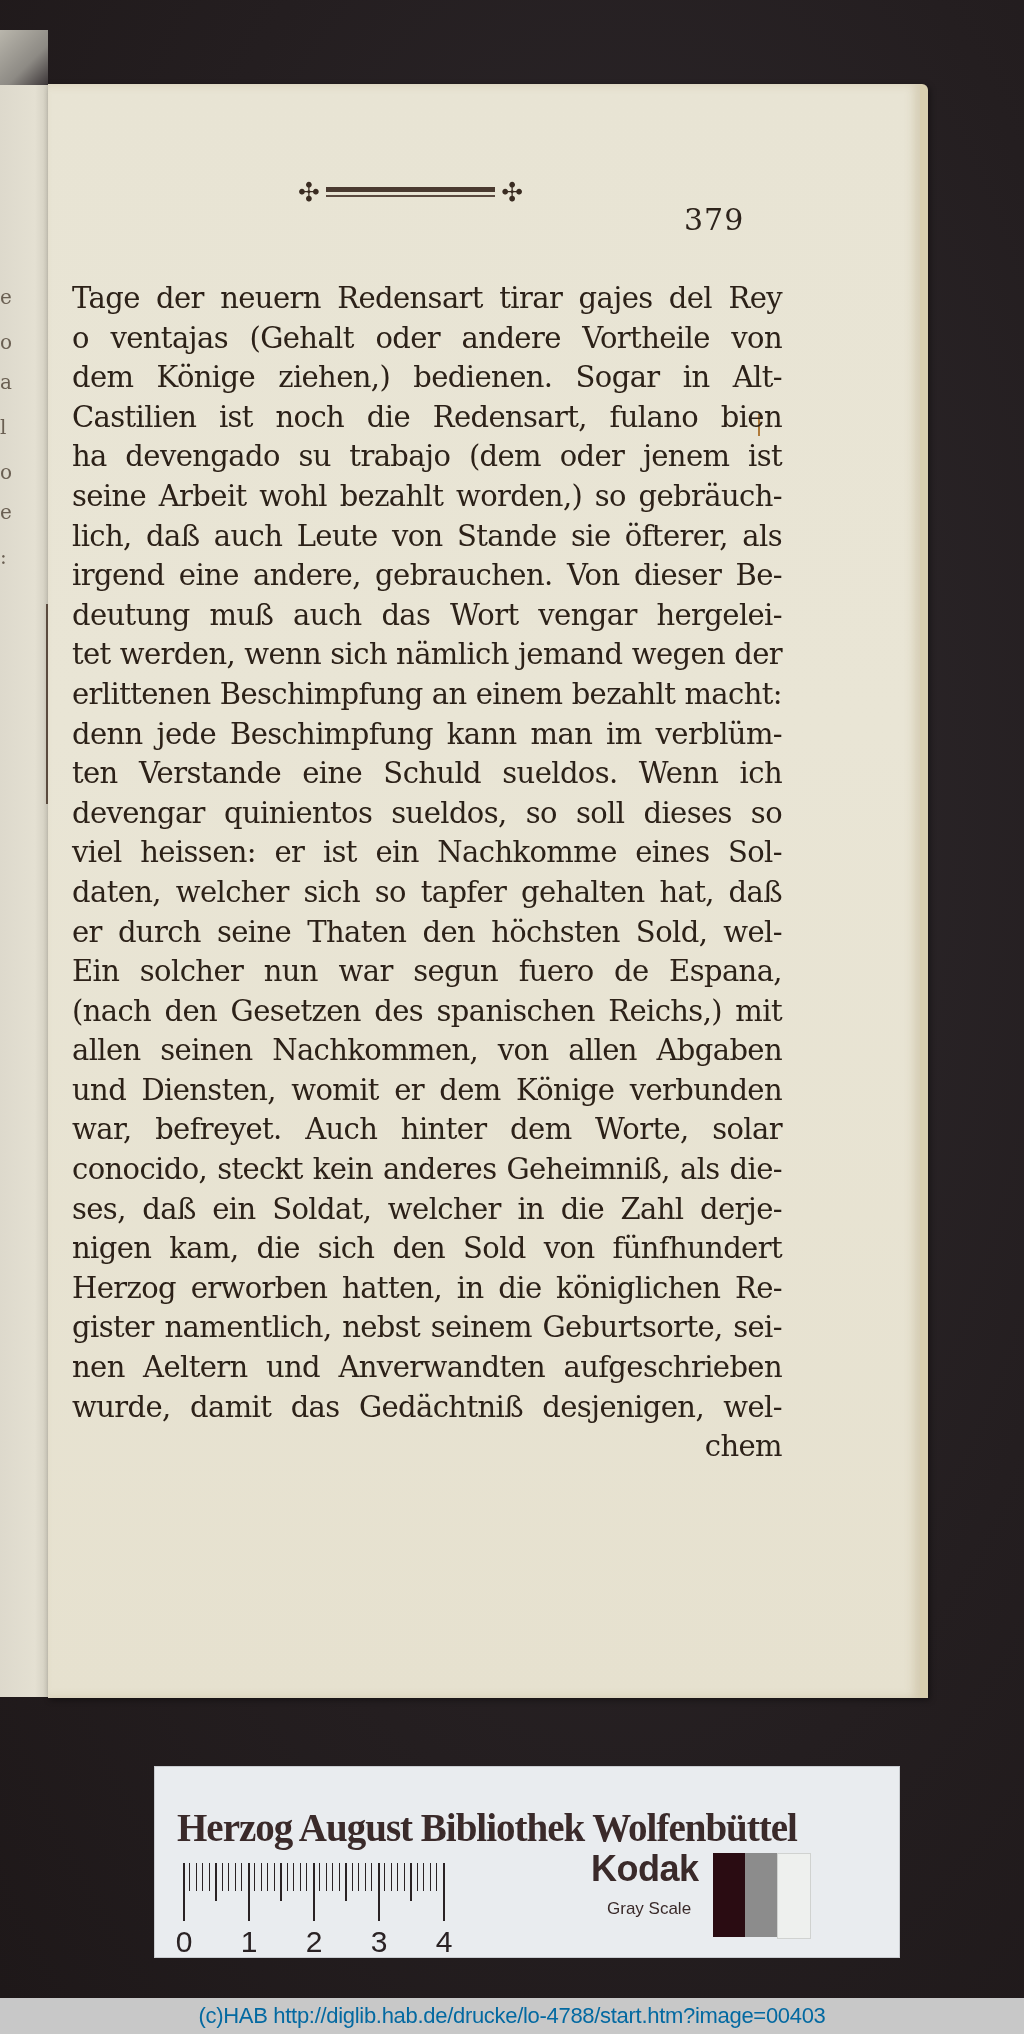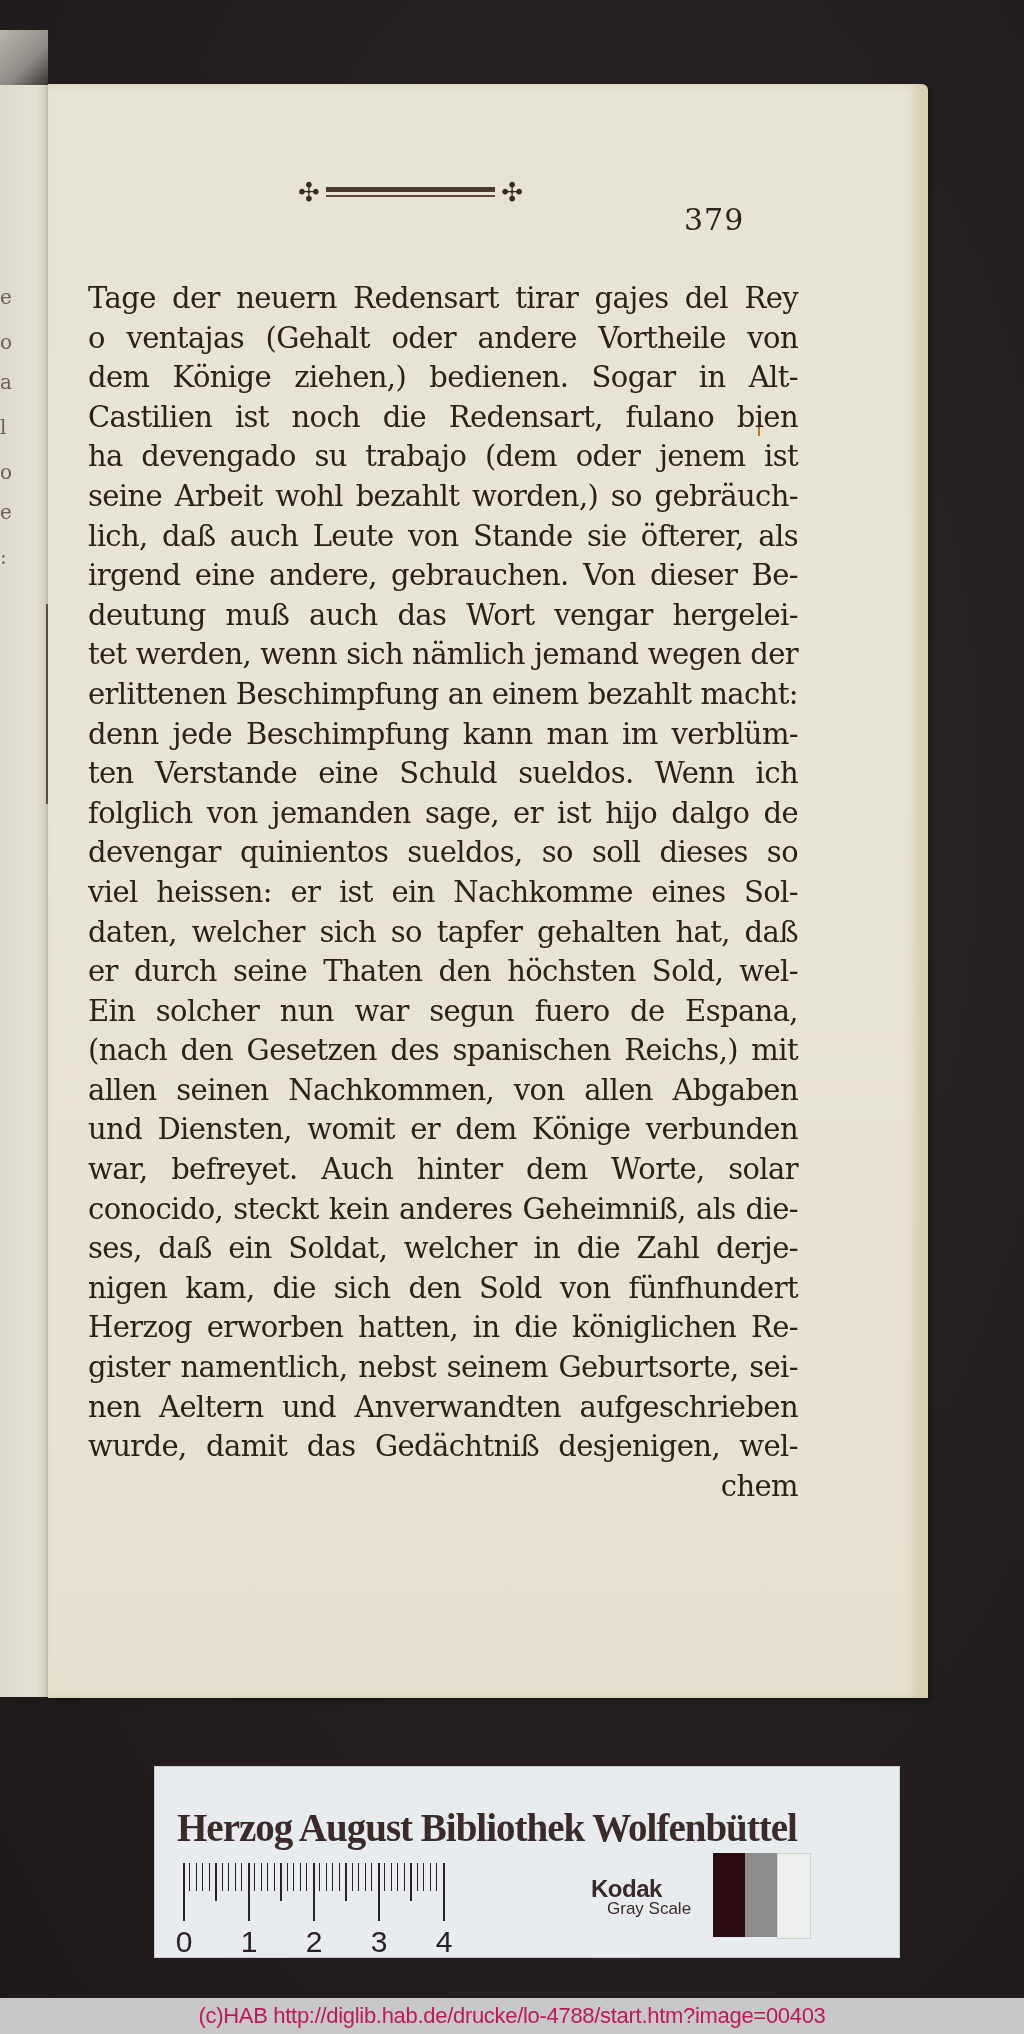--- a/index.html
+++ b/index.html
@@ -38,21 +38,21 @@
   }
   .ornament .star { font-size: 26px; color: #3a2c22; font-family: "DejaVu Sans", sans-serif; }
   .ornament .rule { flex: 1; margin: 0 6px; height: 10px; display: flex; flex-direction: column; justify-content: space-between; }
   .ornament .rule .thick { height: 5px; background: #4a3a30; }
   .ornament .rule .thin { height: 2px; background: #5a4a40; }
   .page-number {
     position: absolute; left: 636px; top: 118px; font-size: 30px; color: #2e241c;
     font-family: "DejaVu Serif", serif; letter-spacing: 1px; text-align: center;
   }
   .body-text {
-    position: absolute; left: 40px; top: 195px; width: 710px;
+    position: absolute; left: 24px; top: 195px; width: 710px;
   }
   .line {
     height: 39.6px; line-height: 39.6px; font-size: 29px; color: #2c2118;
     font-family: "DejaVu Serif", serif; white-space: nowrap;
     text-align: justify; text-align-last: justify;
     letter-spacing: -0.6px;
   }
   .line.last { text-align-last: right; }
   .margin-mark {
     position: absolute; left: -2px; top: 520px; width: 2px; height: 200px; background: #5a4a3e;
@@ -71,35 +71,35 @@
   }
   .ruler {
     position: absolute; left: 28px; top: 96px; width: 275px; height: 92px;
   }
   .tick { position: absolute; top: 0; width: 2px; background: #2a2224; }
   .ruler-num {
     position: absolute; top: 62px; font-family: "Liberation Sans", sans-serif;
     font-size: 30px; color: #2a2224; transform: translateX(-50%);
   }
   .kodak {
-    position: absolute; left: 436px; top: 108px; font-family: "Liberation Sans", sans-serif;
-    font-weight: bold; font-size: 24px; color: #3a2a2a; letter-spacing: -0.5px;
+    position: absolute; left: 436px; top: 81px; font-family: "Liberation Sans", sans-serif;
+    font-weight: bold; font-size: 36px; color: #3a2a2a; letter-spacing: -0.5px;
   }
   .grayscale-label {
     position: absolute; left: 452px; top: 132px; font-family: "Liberation Sans", sans-serif;
     font-size: 17px; color: #3a2a2a;
   }
   .swatches { position: absolute; left: 558px; top: 86px; display: flex; }
   .swatch { width: 32px; height: 84px; }
   .footer {
     position: absolute; left: 0; top: 1998px; width: 1024px; height: 36px;
     background: #c8c8c8; display: flex; align-items: center; justify-content: center;
   }
   .footer span {
-    font-family: "Liberation Sans", sans-serif; font-size: 22px; color: #be185d;
+    font-family: "Liberation Sans", sans-serif; font-size: 22px; color: #0369a1;
     letter-spacing: -0.3px;
   }
 </style>
 </head>
 <body>
 
 <div class="backdrop"></div>
 <div class="prev-shadow"></div>
 <div class="prev-page">
   <div class="edge-glyph" style="top:200px">e</div>
@@ -132,21 +132,20 @@
     <div class="line">Castilien ist noch die Redensart, fulano bien</div>
     <div class="line">ha devengado su trabajo (dem oder jenem ist</div>
     <div class="line">seine Arbeit wohl bezahlt worden,) so gebräuch-</div>
     <div class="line">lich, daß auch Leute von Stande sie öfterer, als</div>
     <div class="line">irgend eine andere, gebrauchen.  Von dieser Be-</div>
     <div class="line">deutung muß auch das Wort vengar hergelei-</div>
     <div class="line">tet werden, wenn sich nämlich jemand wegen der</div>
     <div class="line">erlittenen Beschimpfung an einem bezahlt macht:</div>
     <div class="line">denn jede Beschimpfung kann man im verblüm-</div>
     <div class="line">ten Verstande eine Schuld sueldos.  Wenn ich</div>
-    <div class="line">folglich von jemanden sage, er ist hijo dalgo de</div>
     <div class="line">devengar quinientos sueldos, so soll dieses so</div>
     <div class="line">viel heissen:  er ist ein Nachkomme eines Sol-</div>
     <div class="line">daten, welcher sich so tapfer gehalten hat, daß</div>
     <div class="line">er durch seine Thaten den höchsten Sold, wel-</div>
     <div class="line">Ein solcher nun war segun fuero de Espana,</div>
     <div class="line">(nach den Gesetzen des spanischen Reichs,) mit</div>
     <div class="line">allen seinen Nachkommen, von allen Abgaben</div>
     <div class="line">und Diensten, womit er dem Könige verbunden</div>
     <div class="line">war, befreyet.  Auch hinter dem Worte, solar</div>
     <div class="line">conocido, steckt kein anderes Geheimniß, als die-</div>

